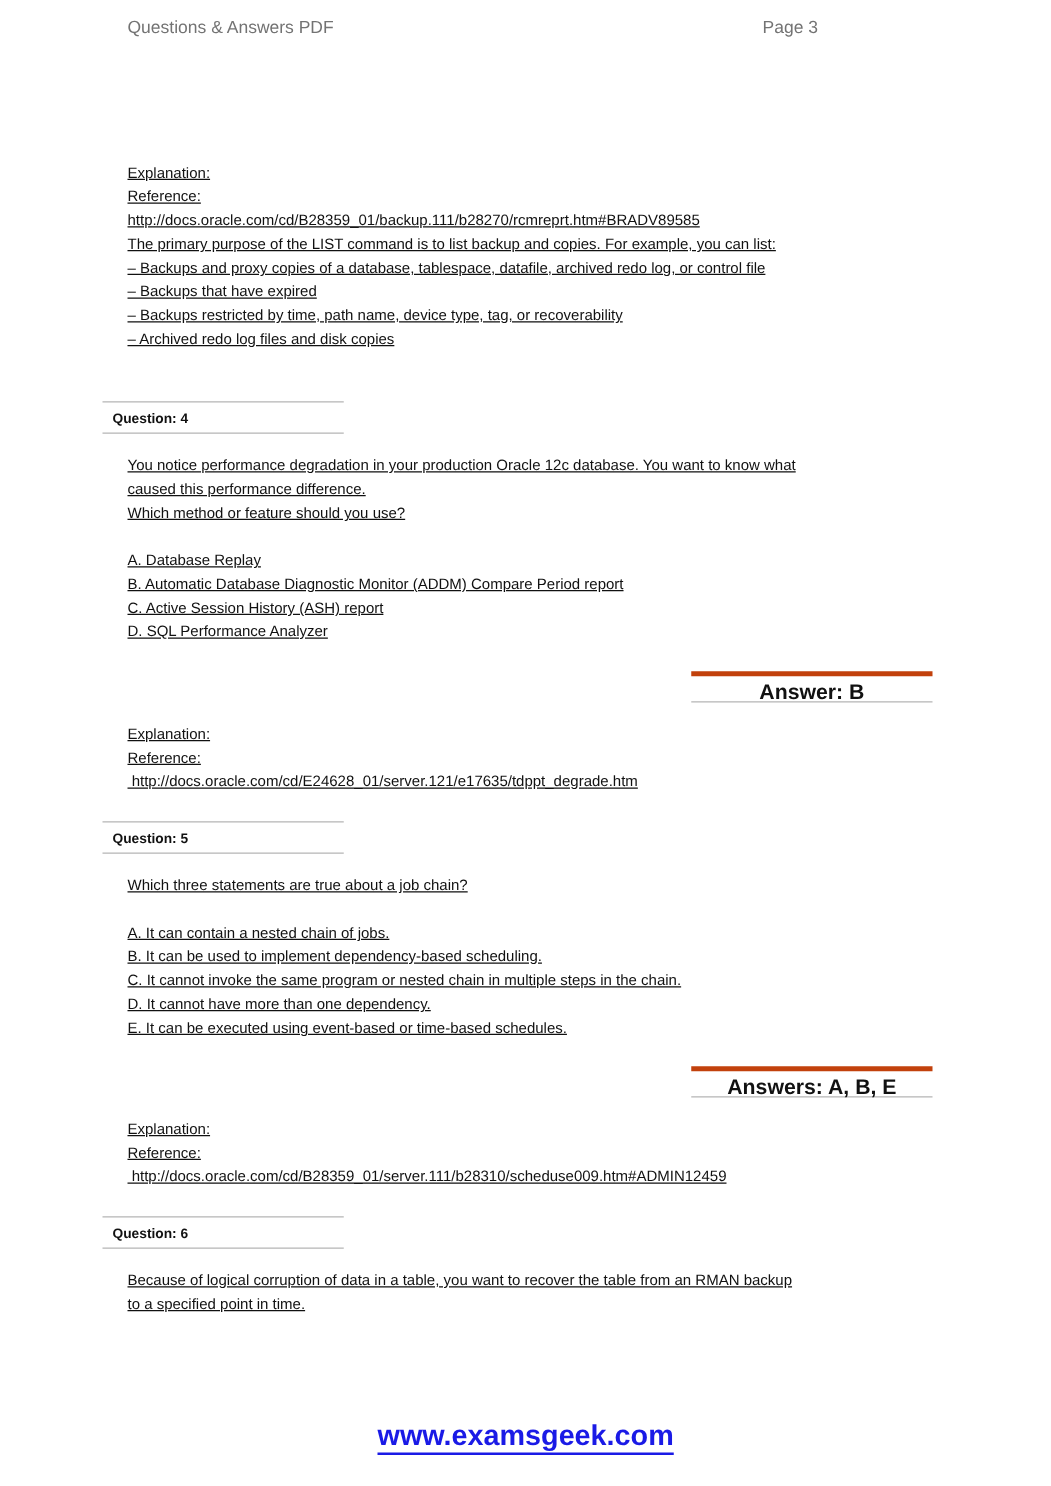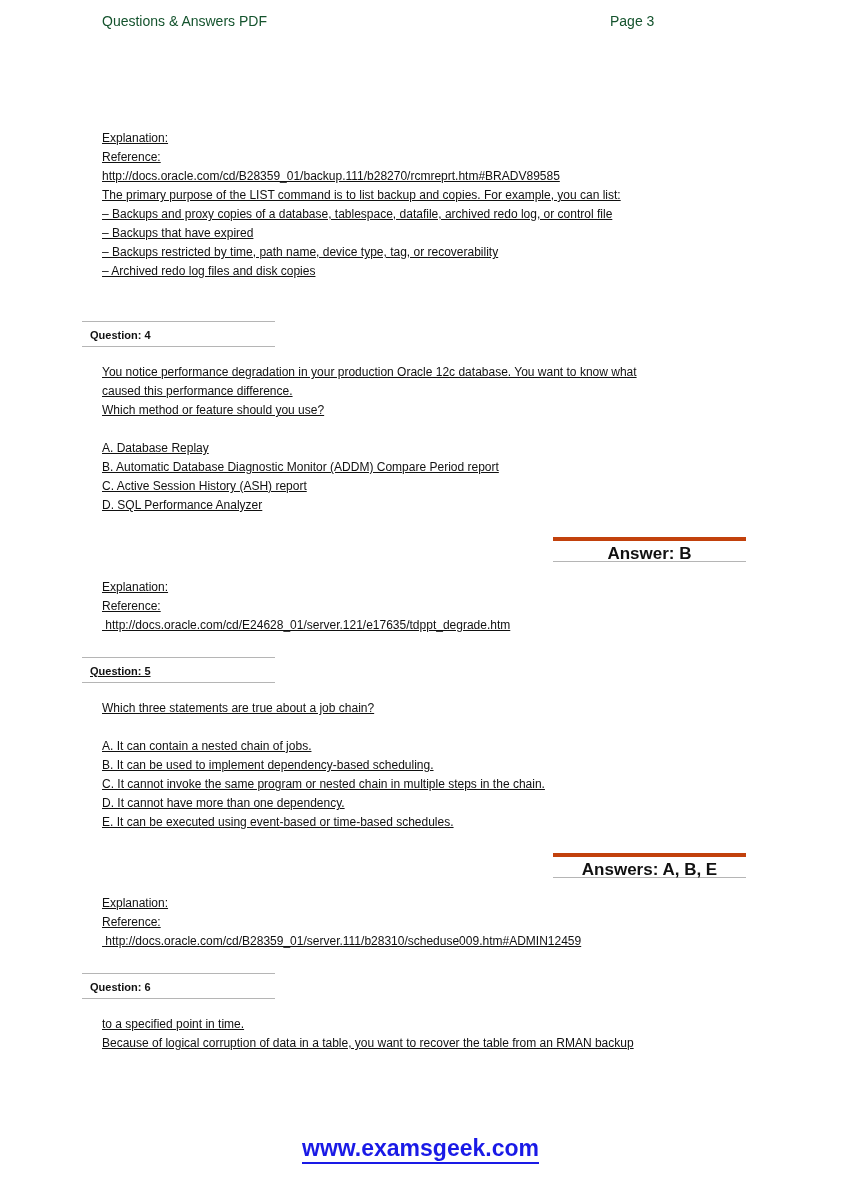--- a/index.html
+++ b/index.html
@@ -1,20 +1,20 @@
 <!DOCTYPE html>
 <html><head>
   <meta charset="utf-8">
   <style>
     html, body { margin: 0; padding: 0; background: #ffffff; }
     body {
       width: 841px; height: 1189px; position: relative; overflow: hidden;
       font-family: "Liberation Sans", sans-serif; color: #111111;
     }
-    .hdr { position: absolute; top: 13px; font-size: 14px; color: #14532d; }
+    .hdr { position: absolute; top: 13px; font-size: 14px; color: #737373; }
     .hdr-left { left: 102px; }
     .hdr-right { left: 610px; }
     .text { position: absolute; left: 102px; font-size: 12px; line-height: 19px; text-decoration: underline; }
     .text div { white-space: pre; }
     .q-head {
       position: absolute; left: 82px; width: 193px; height: 26px;
       border-top: 1px solid #b5b5b5; border-bottom: 1px solid #b5b5b5;
       font-weight: bold; font-size: 11px; line-height: 26px; padding-left: 8px; box-sizing: border-box;
     }
     .ans-head {
@@ -57,39 +57,39 @@
   <div>C. Active Session History (ASH) report</div>
   <div>D. SQL Performance Analyzer</div>
 </div>
 <div class="ans-head" style="top:537px;">Answer: B</div>
 <div class="text" style="top:578px;">
   <div>Explanation:</div>
   <div>Reference:</div>
   <div> http://docs.oracle.com/cd/E24628_01/server.121/e17635/tdppt_degrade.htm</div>
 </div>
 
-<div class="q-head" style="top:657px;text-decoration:underline;">Question: 5</div>
+<div class="q-head" style="top:657px;">Question: 5</div>
 <div class="text" style="top:699px;">
   <div>Which three statements are true about a job chain?</div>
 </div>
 <div class="text" style="top:737px;">
   <div>A. It can contain a nested chain of jobs.</div>
   <div>B. It can be used to implement dependency-based scheduling.</div>
   <div>C. It cannot invoke the same program or nested chain in multiple steps in the chain.</div>
   <div>D. It cannot have more than one dependency.</div>
   <div>E. It can be executed using event-based or time-based schedules.</div>
 </div>
 <div class="ans-head" style="top:853px;">Answers: A, B, E</div>
 <div class="text" style="top:894px;">
   <div>Explanation:</div>
   <div>Reference:</div>
   <div> http://docs.oracle.com/cd/B28359_01/server.111/b28310/scheduse009.htm#ADMIN12459</div>
 </div>
 
 <div class="q-head" style="top:973px;">Question: 6</div>
 <div class="text" style="top:1015px;">
+  <div>Because of logical corruption of data in a table, you want to recover the table from an RMAN backup</div>
   <div>to a specified point in time.</div>
-  <div>Because of logical corruption of data in a table, you want to recover the table from an RMAN backup</div>
 </div>
 
 <div class="footer-link">
   <span>www.examsgeek.com</span>
 </div>
 
 </body></html>

